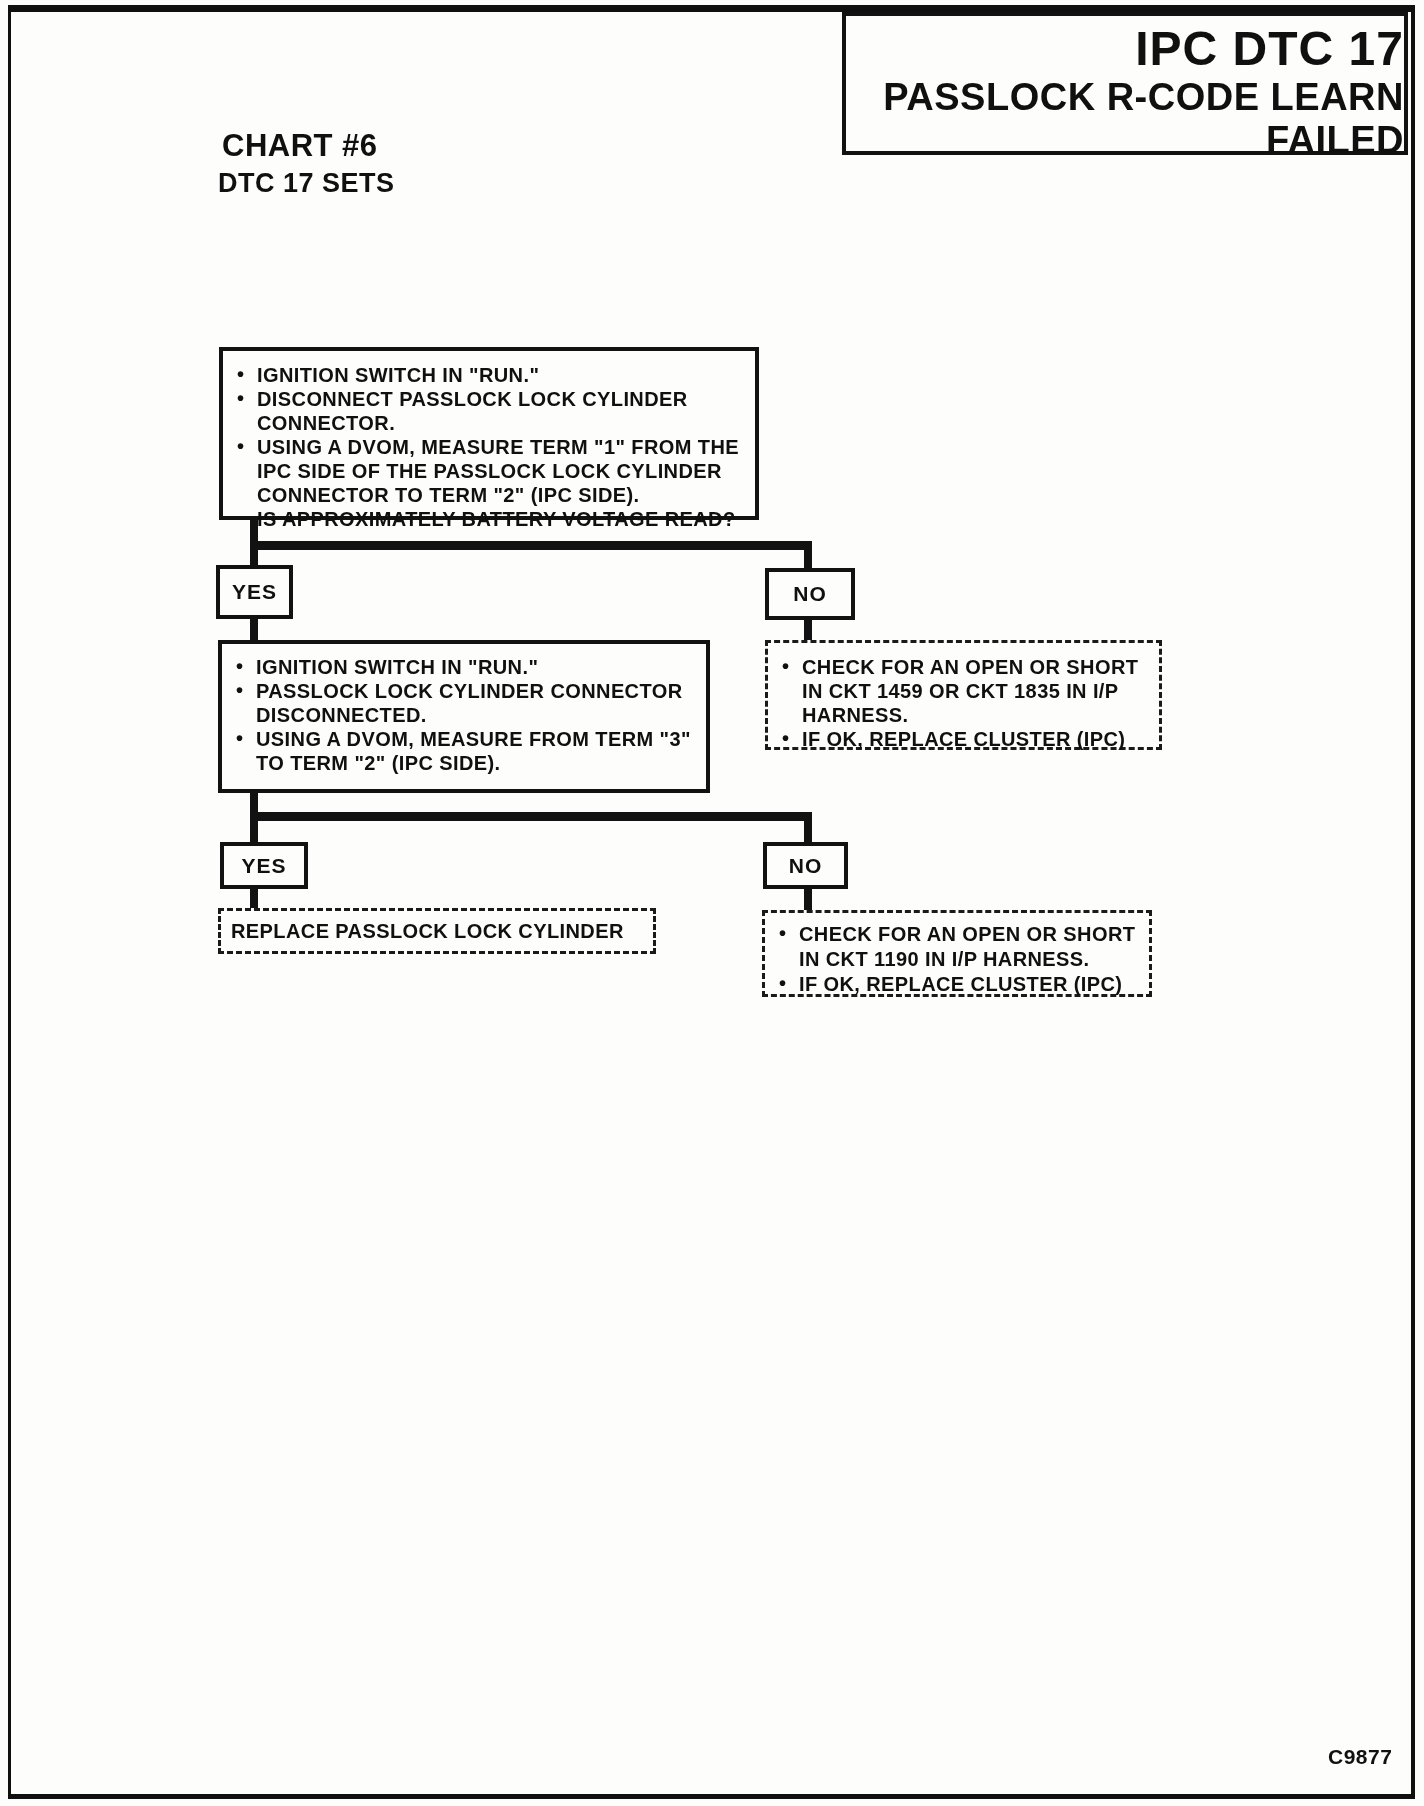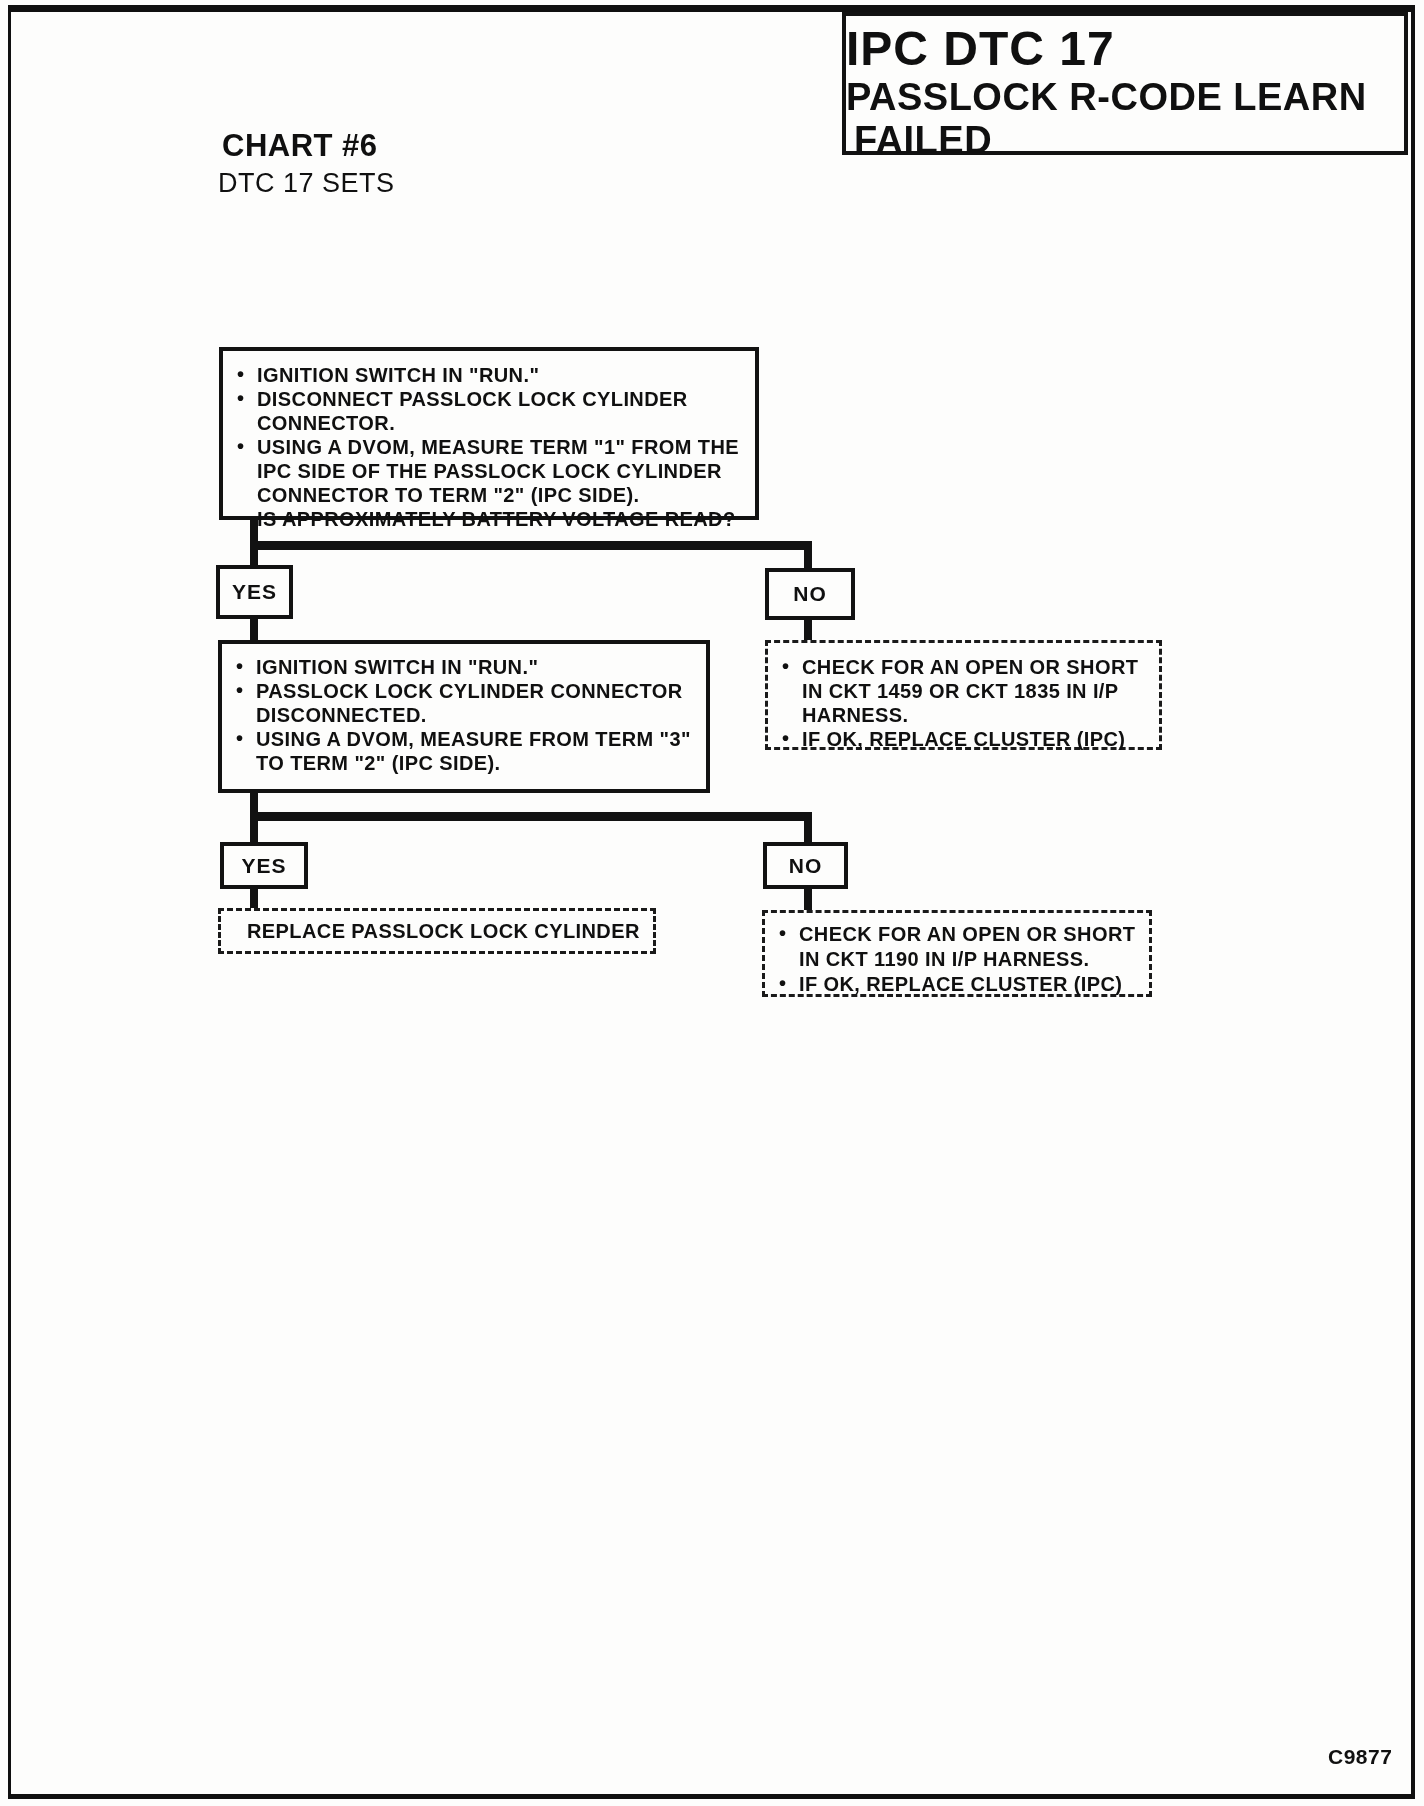--- a/index.html
+++ b/index.html
@@ -40,28 +40,28 @@
   }
   .line { position:relative; padding-left:34px; white-space:nowrap; }
   .line .b { position:absolute; left:14px; top:-1px; }
   .label-box {
     display:flex; align-items:center; justify-content:center;
     font-weight:bold; font-size:21px; letter-spacing:1px;
   }
   #title-box {
     position:absolute; left:842px; top:12px; width:566px; height:143px;
     border:4px solid #121212; box-sizing:border-box;
-    text-align:left; font-weight:bold;
+    text-align:right; font-weight:bold;
     padding-top:6px;
   }
   #title-line1 { font-size:48px; line-height:54px; letter-spacing:1px; }
   #title-line2 { font-size:38px; line-height:43px; letter-spacing:0.5px; }
   #title-line3 { font-size:38px; line-height:42px; letter-spacing:0.5px;padding-left:8px; }
   #chart-title   { position:absolute; left:222px; top:128px; font-weight:bold; font-size:31px; letter-spacing:0.5px; }
-  #chart-subtitle{ position:absolute; left:218px; top:168px; font-weight:normal; font-size:27px; letter-spacing:0.5px; }
+  #chart-subtitle{ position:absolute; left:218px; top:168px; font-weight:bold; font-size:27px; letter-spacing:0.5px; }
   #figure-code { position:absolute; left:1328px; top:1745px; font-weight:bold; font-size:21px; letter-spacing:0.5px; }
 </style>
 </head>
 <body>
 
 <div id="page">
   <div id="frame"></div>
 
   <div id="title-box">
     <div id="title-line1">IPC DTC 17</div>
@@ -118,21 +118,21 @@
       <span>YES</span>
     </div>
   <div class="box-solid label-box" style="left:763px; top:842px; width:85px; height:47px;">
       <span>NO</span>
     </div>
 
   <div class="conn" style="left:250px; top:888px; width:8px; height:22px;"></div>
   <div class="conn" style="left:804px; top:888px; width:8px; height:24px;"></div>
 
   <div class="box-dashed btext" style="left:218px; top:908px; width:438px; height:46px; display:flex; align-items:center;">
-    <div class="line" style="padding-left:26px;"><span>REPLACE PASSLOCK LOCK CYLINDER</span></div>
+    <div class="line" style="padding-left:10px;"><span>REPLACE PASSLOCK LOCK CYLINDER</span></div>
   </div>
 
   <div class="box-dashed btext" style="left:762px; top:910px; width:390px; height:87px; padding-top:9px; line-height:25px;">
     <div class="line"><span class="b">•</span><span>CHECK FOR AN OPEN OR SHORT</span></div>
     <div class="line"><span>IN CKT 1190 IN I/P HARNESS.</span></div>
     <div class="line"><span class="b">•</span><span>IF OK, REPLACE CLUSTER (IPC)</span></div>
   </div>
 
   <div id="figure-code">C9877</div>
 </div>

